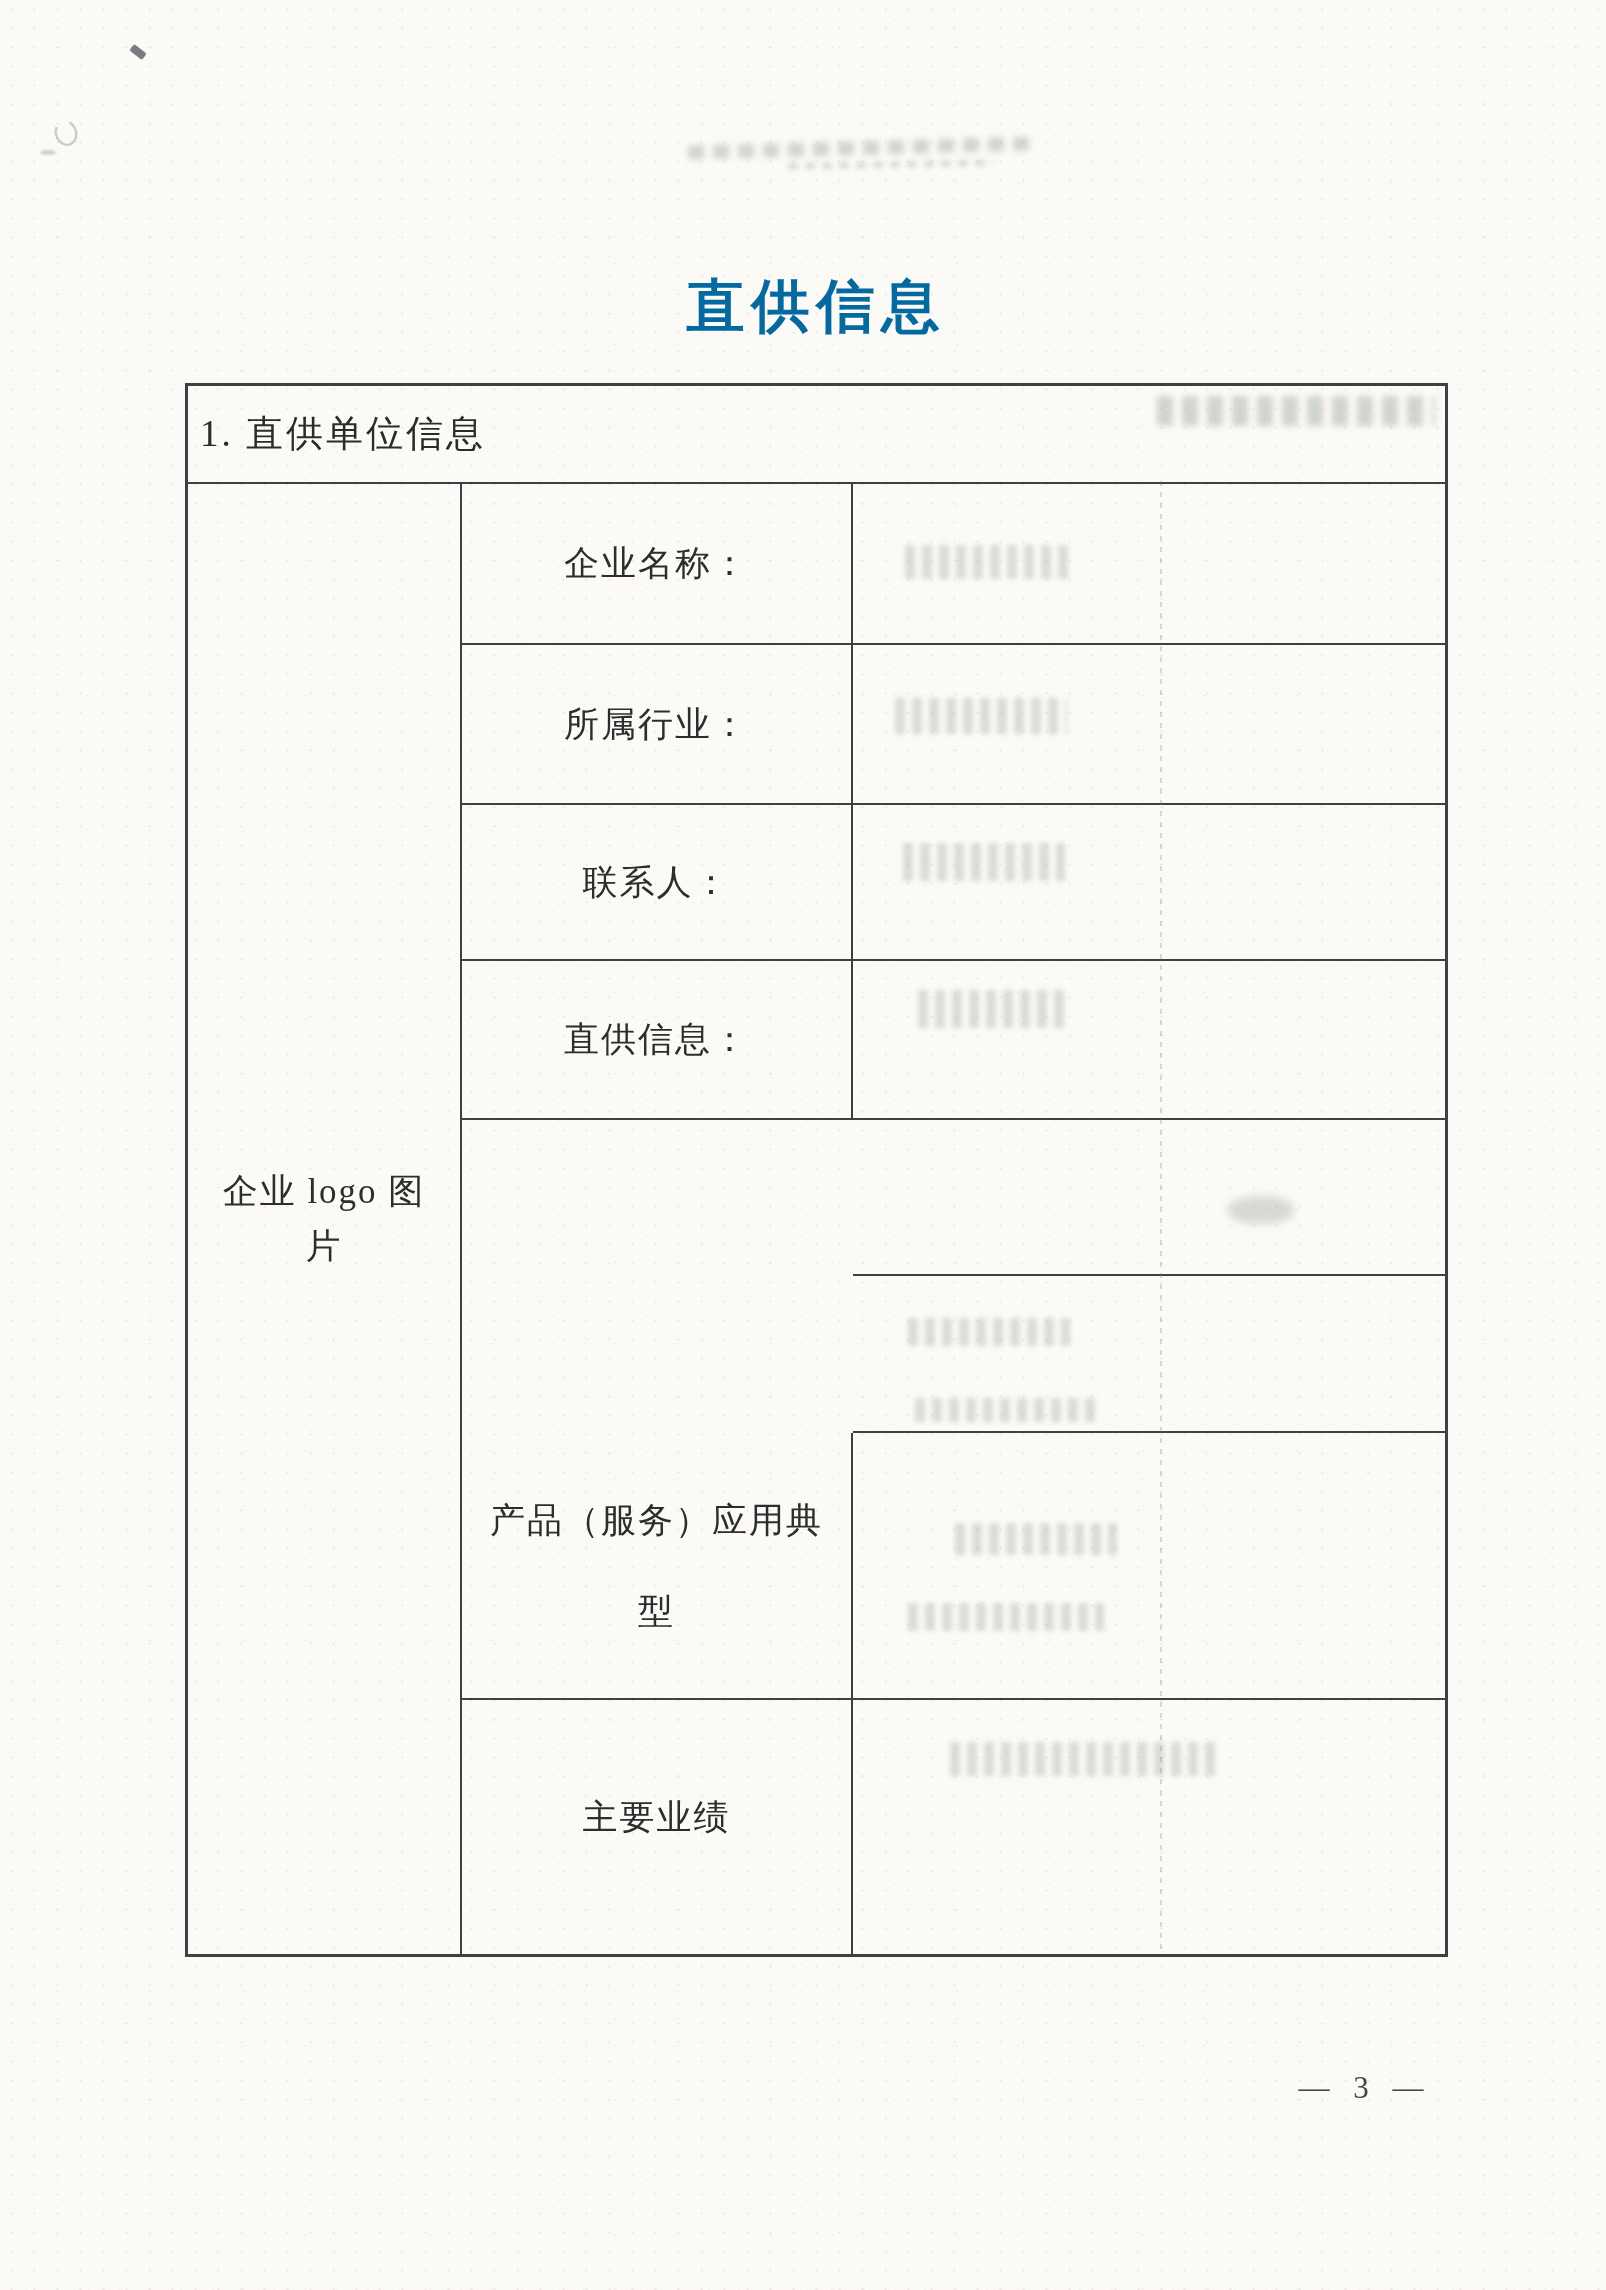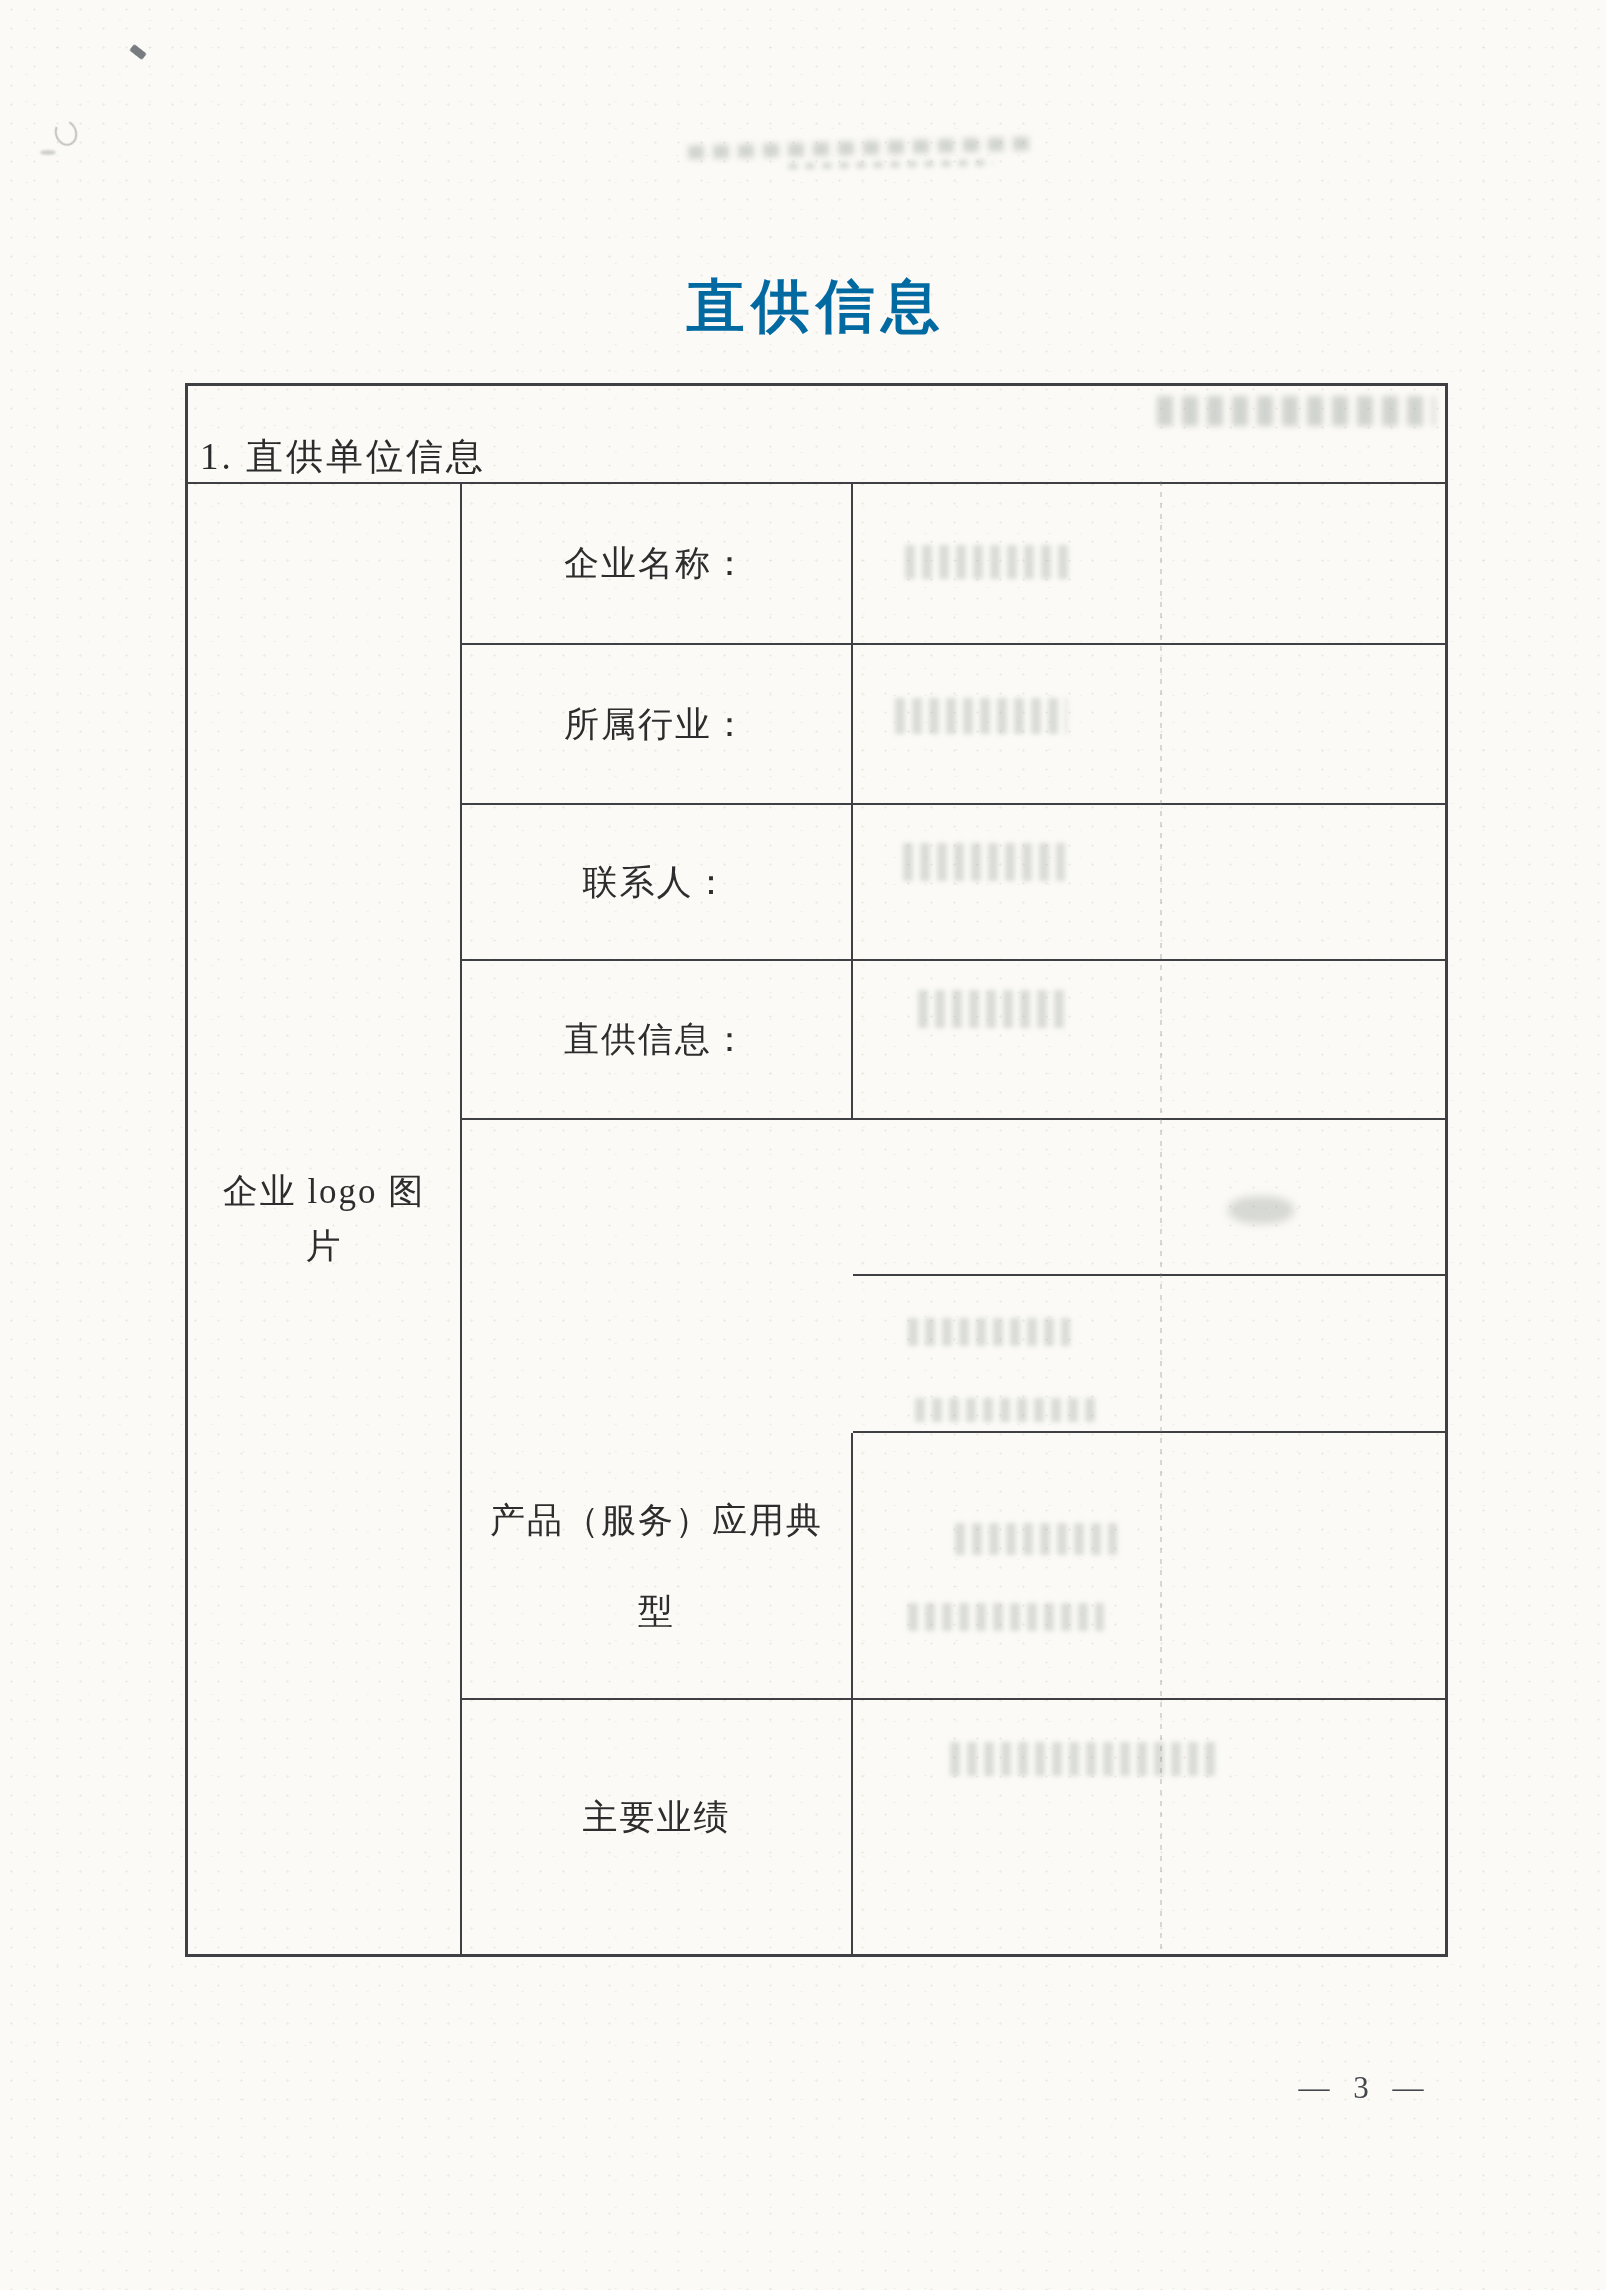--- a/index.html
+++ b/index.html
@@ -32,21 +32,21 @@
   }
 
   .tbl{
     position:absolute; left:185px; top:383px;
     width:1263px; height:1574px;
     border:3px solid #3e4044;
   }
   .tbl-header{
     height:98px;
     border-bottom:2px solid #3e4044;
-    display:flex; align-items:flex-end;
+    display:flex; align-items:center;
     padding-left:12px;
     font-size:37px; letter-spacing:3px; color:#2b2b2b;
   }
   .tbl-body{
     display:grid;
     grid-template-columns:274px 391px 1fr;
     grid-template-rows:161px 160px 156px 159px 156px 157px 267px 254px;
     height:1470px;
   }
   .logo-cell{

